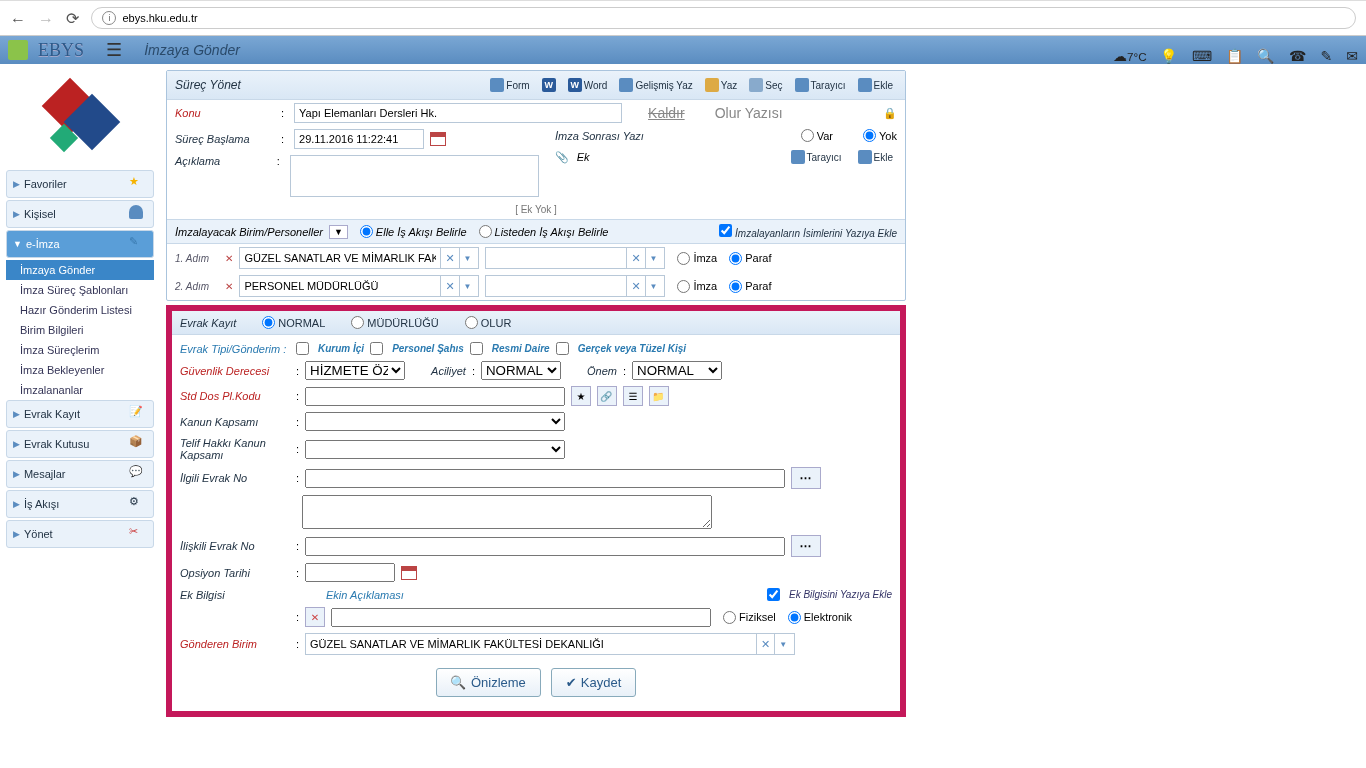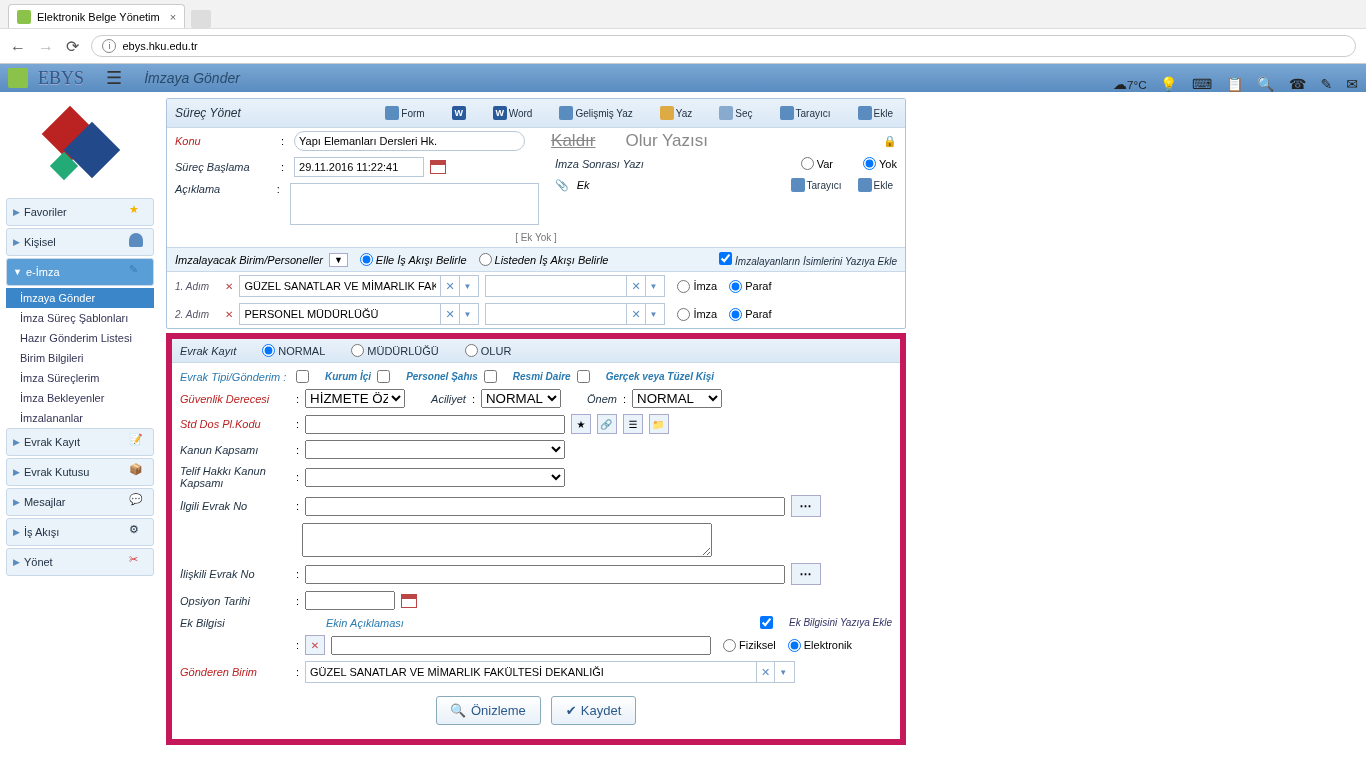--- a/index.html
+++ b/index.html
@@ -39,33 +39,33 @@
 .side-item .arrow { color: #5a8cc0; margin-right: 4px; font-size: 9px; }
 .side-item .badge { margin-left: auto; width: 18px; height: 18px; }
 .side-item.active { background: #5a9ed8; color: #fff; }
 .side-sub { padding: 4px 6px 4px 14px; font-size: 11px; color: #335; cursor: pointer; }
 .side-sub.sel { background: #3a86c8; color: #fff; }
 
 
 .main { flex: 1; padding: 6px; }
 .panel { border: 1px solid #aac4dd; background: #fff; border-radius: 2px; max-width: 740px; }
 .panel-hd { background: linear-gradient(#eaf2fa, #d9e7f5); padding: 5px 8px; display: flex; align-items: center; font-size: 12px; color: #234; font-style: italic; border-bottom: 1px solid #c8d8e8; }
-.toolbar { margin-left: auto; display: flex; align-items: flex-start; gap: 19px; font-style: normal; }
+.toolbar { margin-left: auto; display: flex; align-items: flex-start; gap: 4px; font-style: normal; }
 .tbtn { display: flex; align-items: center; gap: 2px; font-size: 10px; color: #234; padding: 2px 4px; cursor: pointer; border-radius: 2px; }
 .tbtn .ic { width: 14px; height: 14px; background: #5a8cc0; display: inline-block; border-radius: 2px; }
 .tbtn .ic.w { background: #2a5a9a; }
 
 .form-row { display: flex; align-items: center; padding: 3px 8px; gap: 6px; }
 .form-row .lbl { width: 100px; font-style: italic; color: #234; font-size: 11px; }
 .form-row .lbl.req { color: #b22; }
 .form-row .colon { margin-right: 4px; }
 .form-row input[type=text], .form-row textarea, .form-row select { border: 1px solid #b8c8d8; padding: 2px 4px; font-size: 11px; }
 .form-row input[type=text] { height: 20px; }
 .form-row textarea { height: 42px; resize: none; }
-.link { color: #5a8cc0; text-decoration: underline; cursor: pointer; font-size: 17px; }
+.link { color: #5a8cc0; text-decoration: underline; cursor: pointer; font-size: 14px; }
 .link.strike { text-decoration: line-through underline; color: #888; }
 
 .sub-bar { background: #eaf2fa; border-top: 1px solid #c8d8e8; border-bottom: 1px solid #c8d8e8; padding: 4px 8px; display: flex; align-items: center; font-style: italic; font-size: 11px; gap: 6px; }
 .sub-bar .cb-label { font-style: italic; font-size: 10px; color: #234; }
 .dd-btn { border: 1px solid #aac; padding: 1px 4px; background: #fff; cursor: pointer; font-size: 9px; }
 
 .step-row { display: flex; align-items: center; padding: 3px 8px; gap: 6px; }
 .step-lbl { width: 44px; font-style: italic; font-size: 10px; color: #556; }
 .step-row .x { color: #b44; font-size: 10px; cursor: pointer; }
 .combo { display: flex; align-items: center; border: 1px solid #b8c8d8; height: 22px; background: #fff; }
@@ -78,44 +78,36 @@
 
 
 .highlight-wrap { border: 6px solid #c4185a; margin-top: 4px; max-width: 740px; }
 .evrak-hd { background: linear-gradient(#eaf2fa, #d9e7f5); padding: 5px 8px; display: flex; align-items: center; gap: 20px; font-style: italic; font-size: 11px; color: #234; border-bottom: 1px solid #c8d8e8; }
 .evrak-body { padding: 4px 8px; }
 .ev-row { display: flex; align-items: center; padding: 3px 0; gap: 6px; }
 .ev-row .lbl { width: 110px; font-style: italic; color: #234; font-size: 11px; }
 .ev-row .lbl.req { color: #b22; }
 .small-btn { border: 1px solid #aac; background: #eaf2fa; width: 20px; height: 20px; display: flex; align-items: center; justify-content: center; cursor: pointer; font-size: 10px; }
 .dots-btn { border: 1px solid #aac; background: #eaf2fa; width: 30px; height: 22px; display: flex; align-items: center; justify-content: center; cursor: pointer; font-size: 12px; font-weight: bold; letter-spacing: 1px; }
-.ev-cb { font-style: italic; font-size: 10px; color: #336; display: flex; align-items: center; gap: 16px; }
+.ev-cb { font-style: italic; font-size: 10px; color: #336; display: flex; align-items: center; gap: 9px; }
 .ev-cb.blue { color: #3a7; color:#2a7ab0; }
 .big-btn { border: 1px solid #8ab; background: linear-gradient(#fff,#e8f0f8); border-radius: 3px; padding: 6px 14px; font-size: 13px; color: #2a5a8a; cursor: pointer; display: flex; align-items: center; gap: 4px; }
 .big-btn-row { display: flex; justify-content: center; gap: 10px; padding: 10px; }
 
 .cal-icon { width: 16px; height: 14px; background: #fff; border: 1px solid #b44; position: relative; display: inline-block; }
 .cal-icon::before { content:''; position:absolute; top:0; left:0; right:0; height:4px; background:#b44; }
 
 .star-ic { color: #f5b301; }
 .person-ic { width:14px; height:14px; background:#5a8cc0; border-radius:50% 50% 2px 2px; }
 .pencil-ic { color:#3a7ab0; }
 </style>
 </head>
 <body>
 
 <div class="browser-chrome">
-  <div class="tab-bar">
-    <div class="tab">
-      <span class="favicon"></span>
-      <span>Elektronik Belge Yönetim</span>
-      <span class="close">×</span>
-    </div>
-    <div class="new-tab"></div>
-  </div>
   <div class="nav-bar">
     <span class="nav-icon">←</span>
     <span class="nav-icon" style="color:#bbb;">→</span>
     <span class="nav-icon">⟳</span>
     <div class="url-box">
       <span class="info">i</span>
       <span>ebys.hku.edu.tr</span>
     </div>
   </div>
 </div>
@@ -231,21 +223,21 @@
           <span class="tbtn">
               <span class="ic"></span>
               <span>Ekle</span>
             </span>
         </div>
       </div>
 
       <div class="form-row">
         <span class="lbl req">Konu</span>
           <span class="colon">:</span>
-        <input type="text" style="width: 231px; border-radius: 10px;" value="Yapı Elemanları Dersleri Hk.">
+        <input type="text" style="width: 328px;" value="Yapı Elemanları Dersleri Hk.">
         <span style="margin-left:20px" class="link strike">Kaldır</span>
         <span class="link" style="margin-left:24px;color:#888;text-decoration:none">Olur Yazısı</span>
         <span style="margin-left:auto;color:#c9a;cursor:pointer">🔒</span>
       </div>
 
       <div class="form-row" style="float:left;width:380px">
         <span class="lbl">Süreç Başlama</span>
           <span class="colon">:</span>
         <input type="text" style="width: 130px;" value="29.11.2016 11:22:41">
         <span class="cal-icon"></span>

